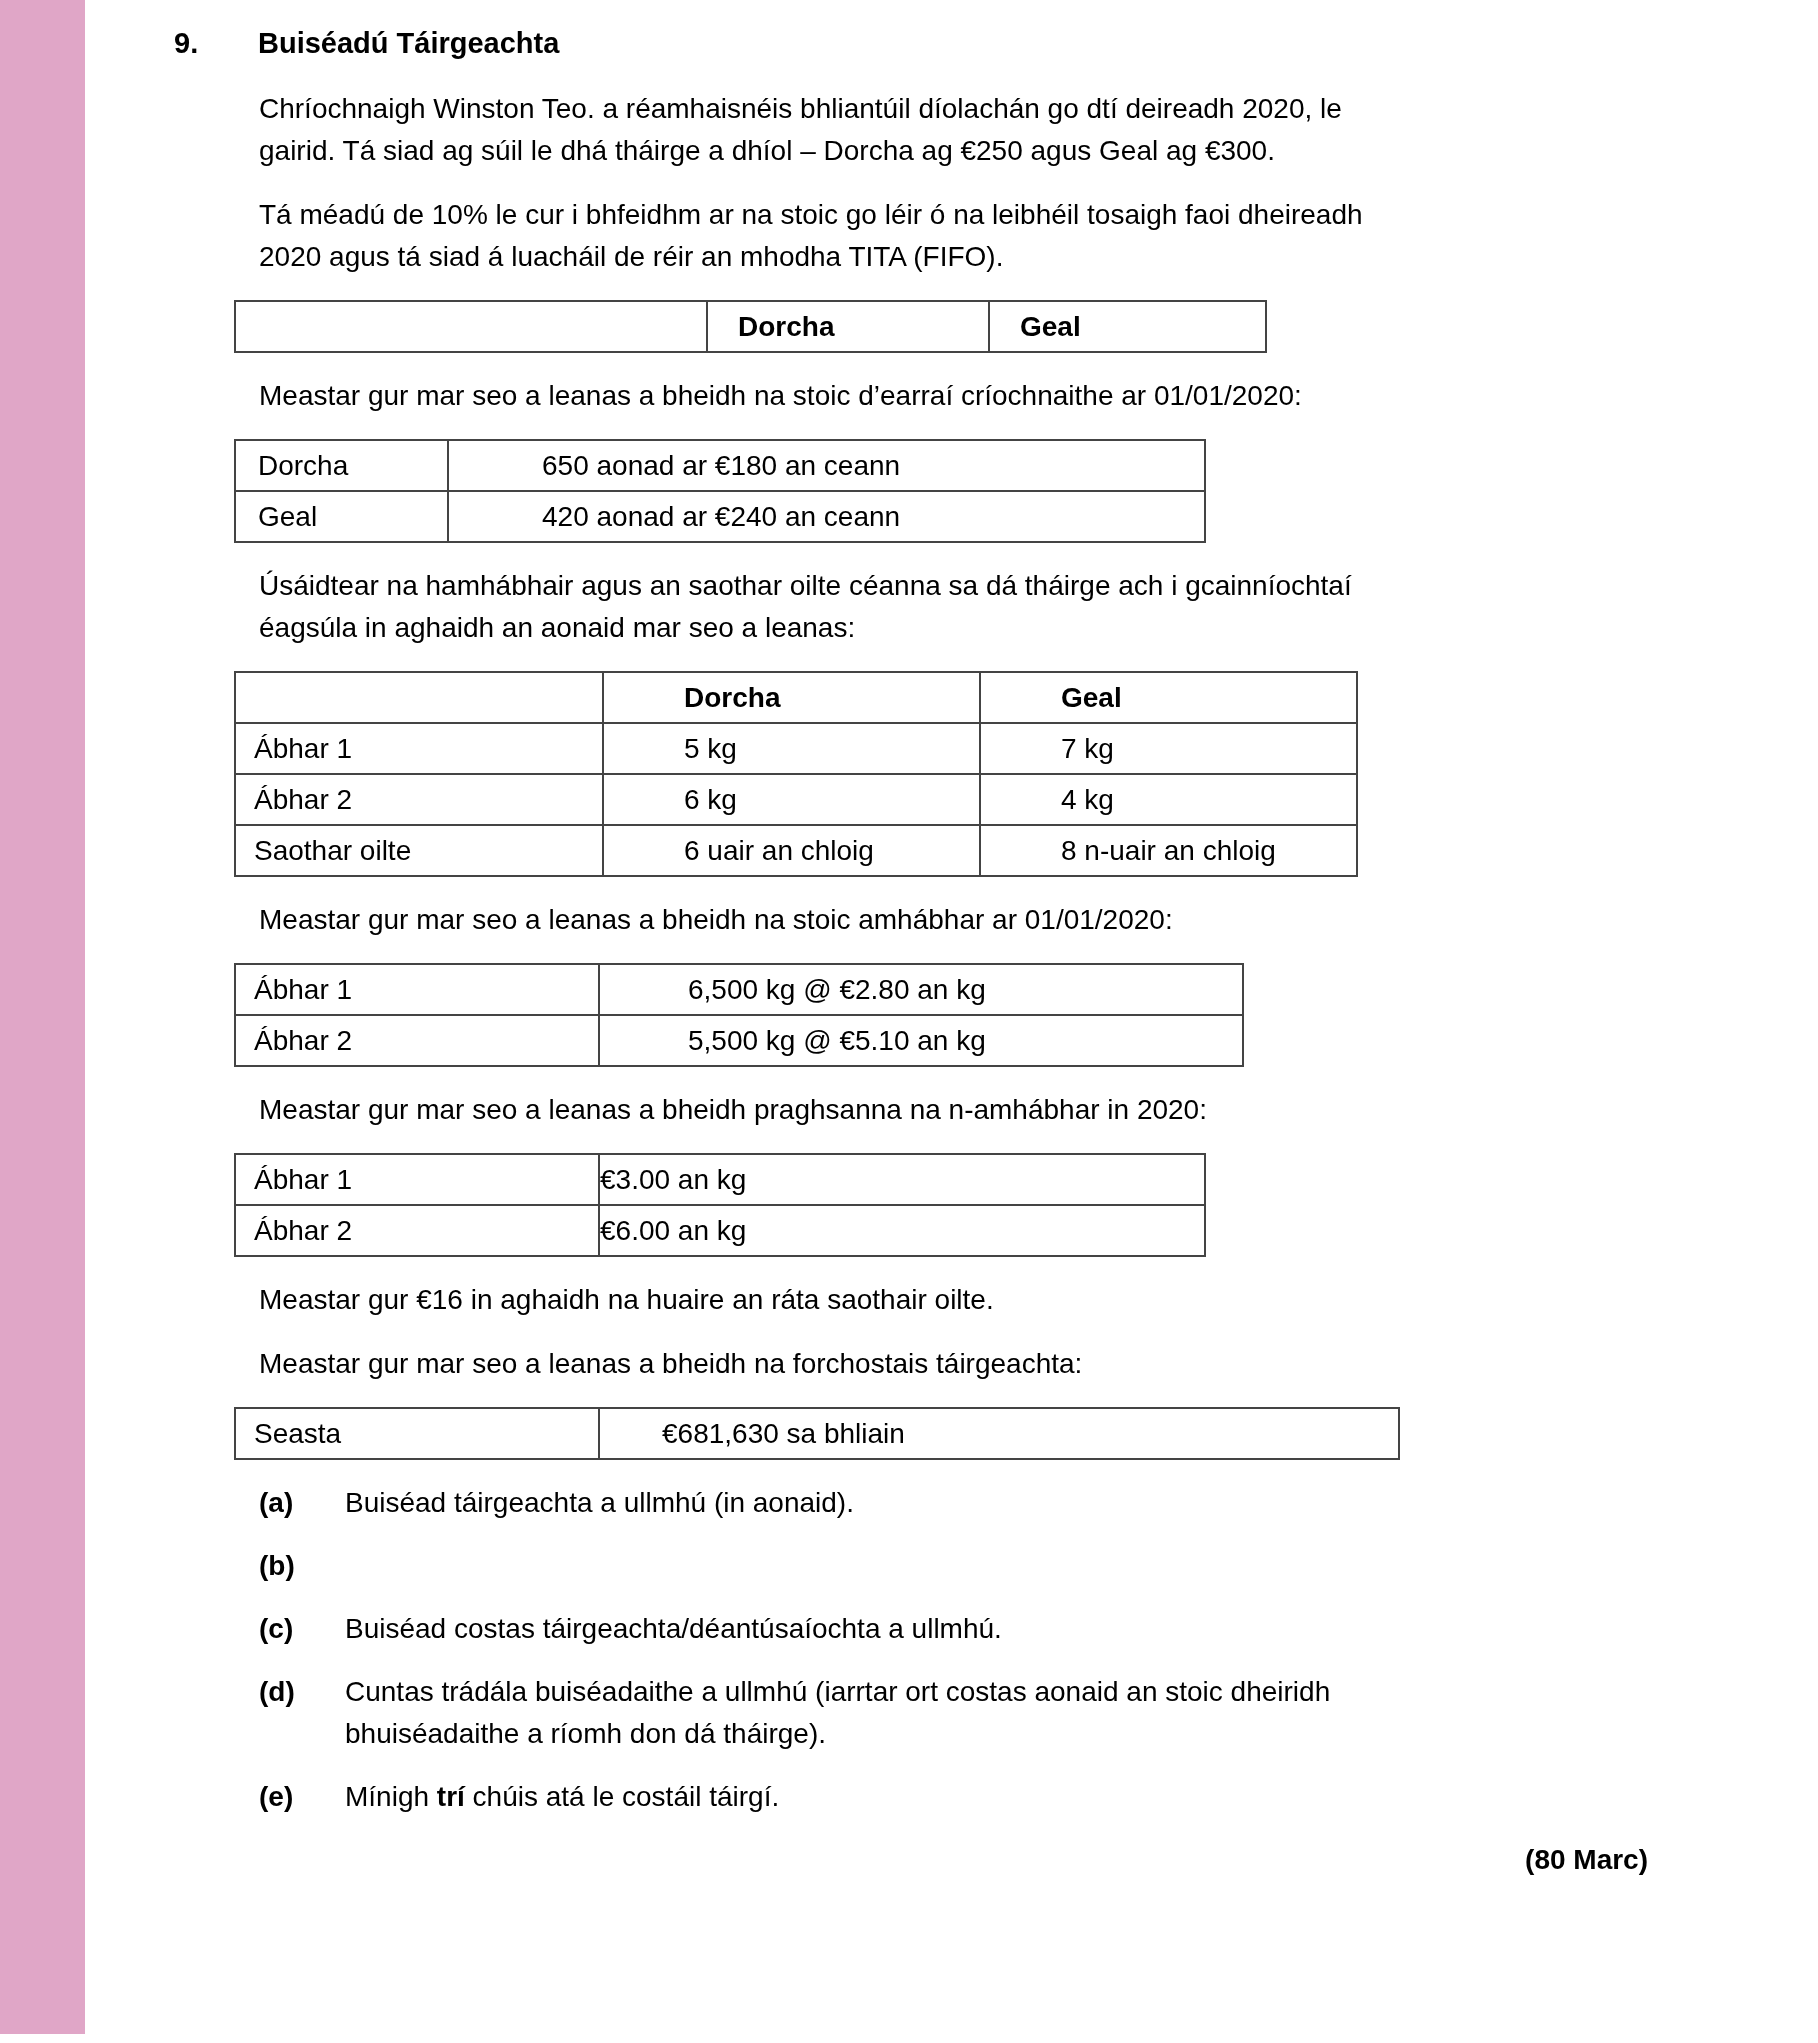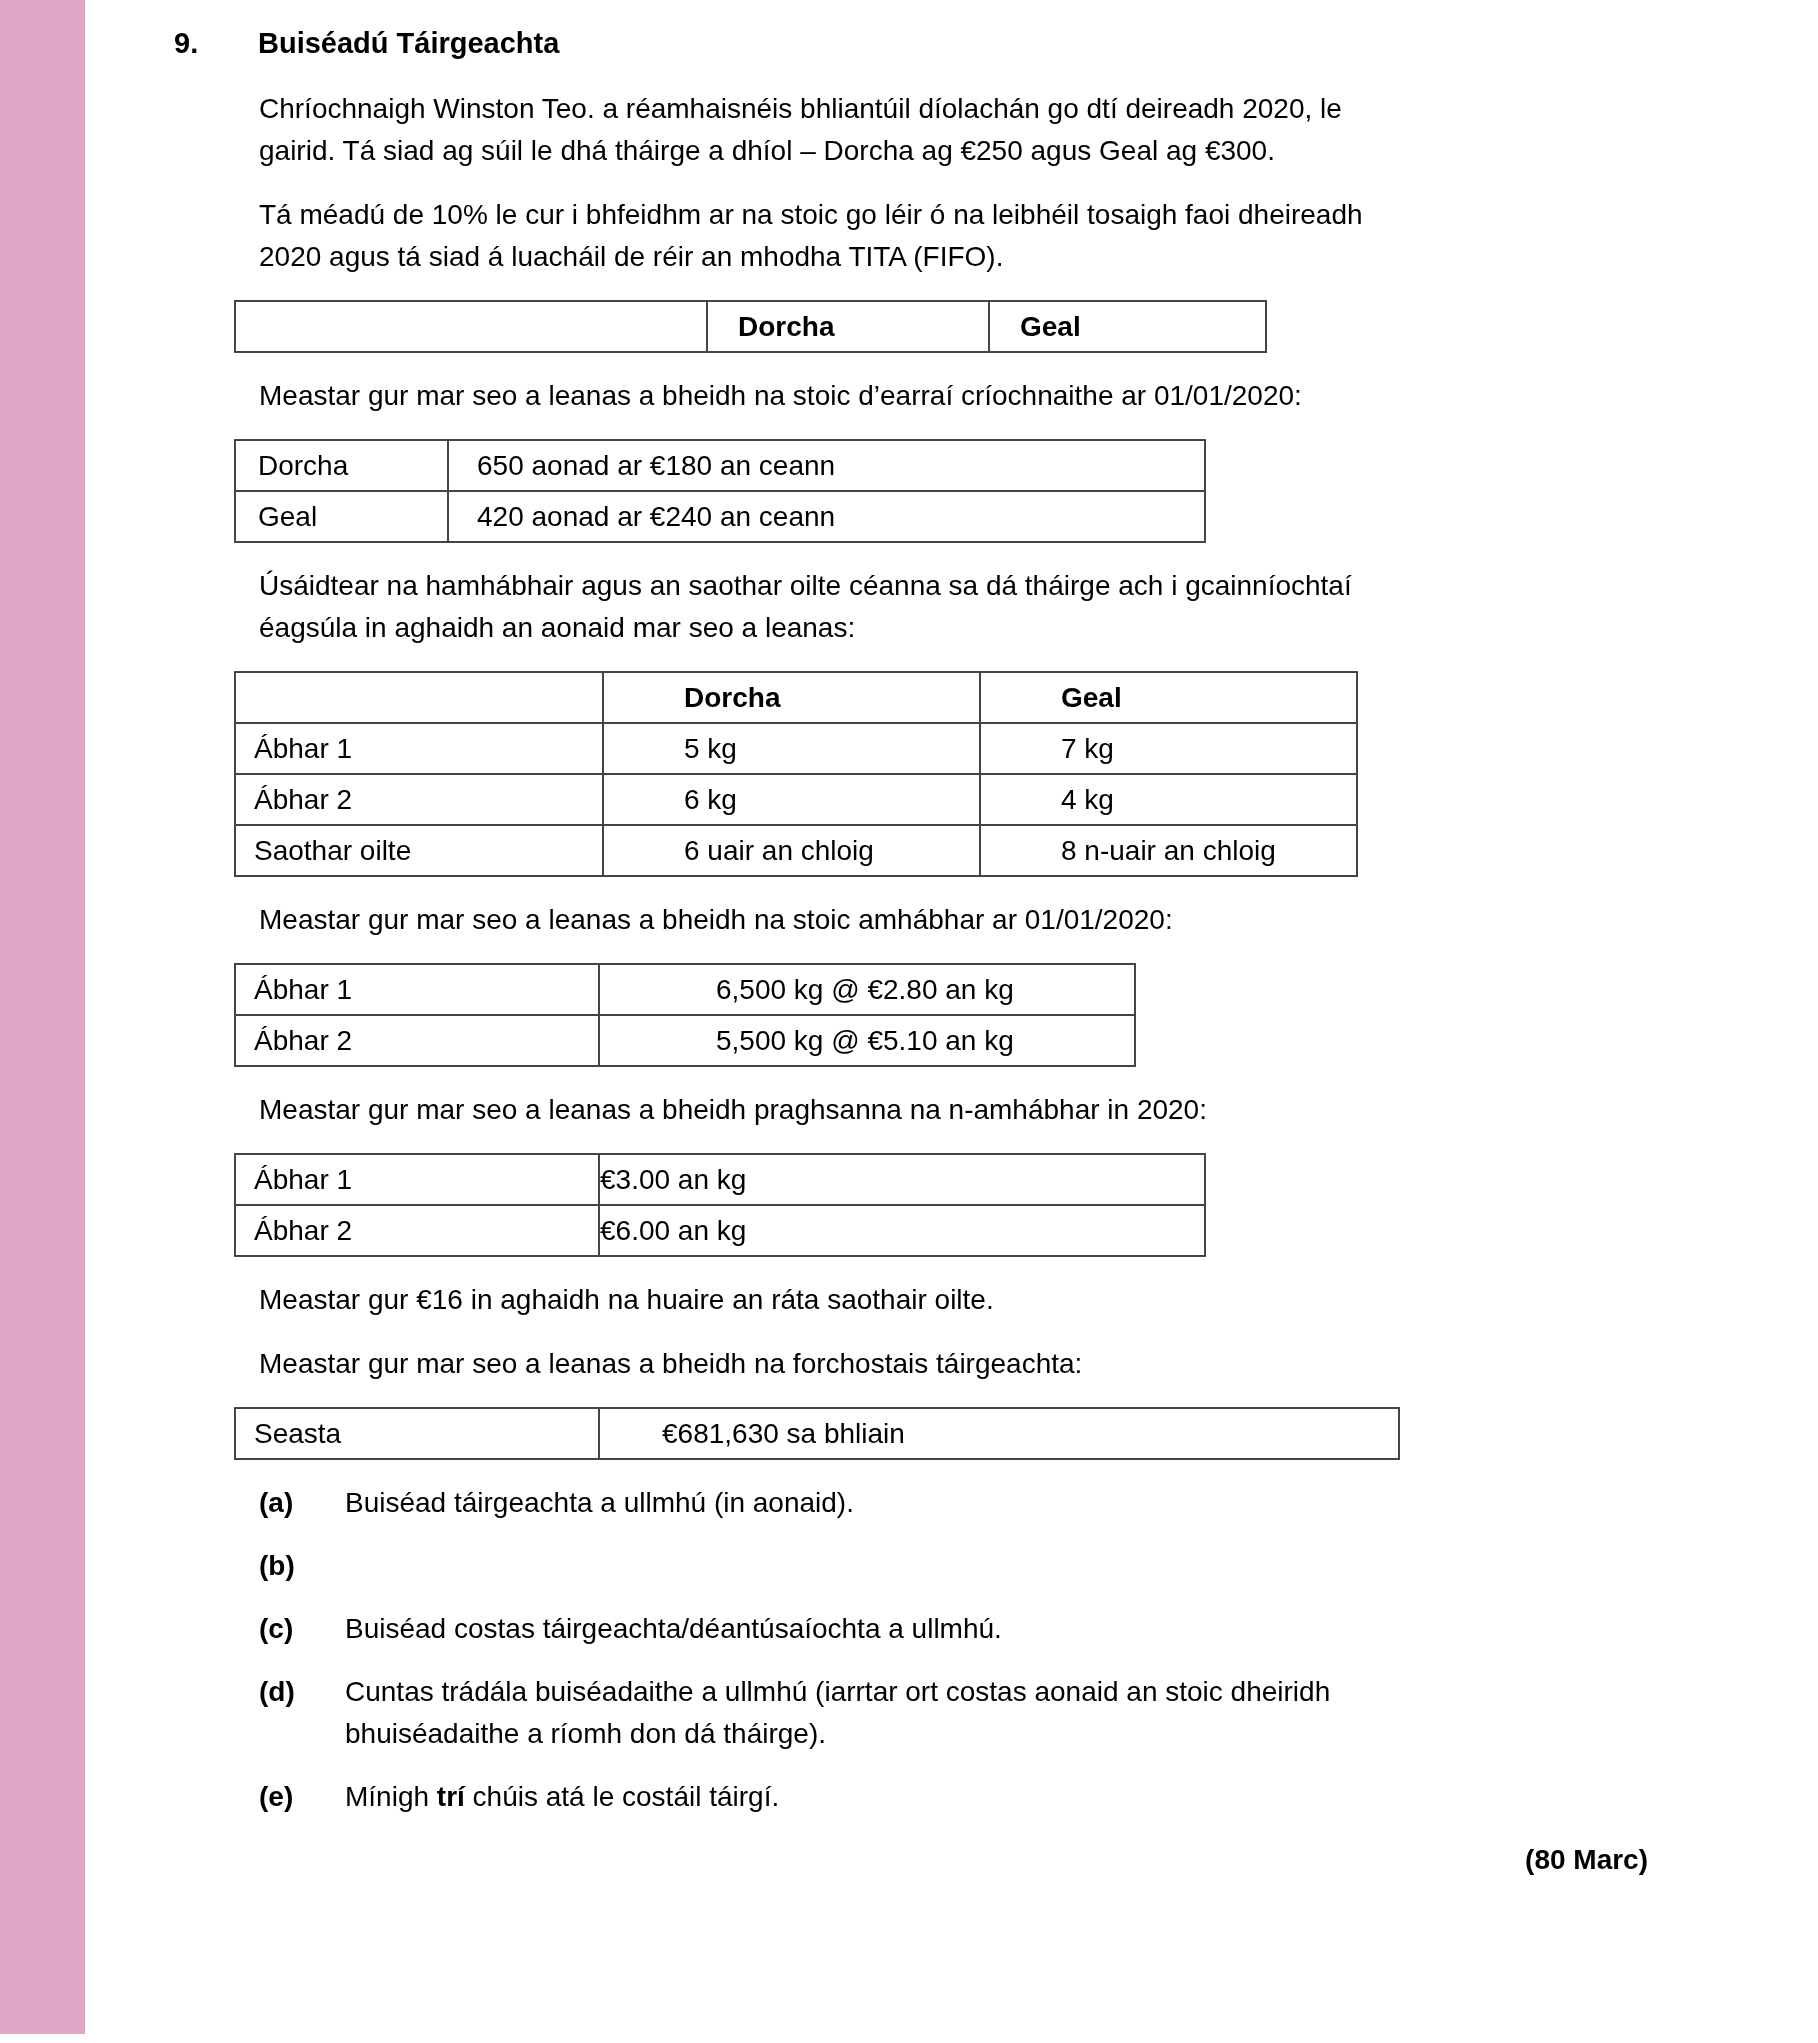--- a/index.html
+++ b/index.html
@@ -19,28 +19,28 @@
   table { border-collapse:collapse; margin:0 0 22px 60px; table-layout:fixed; }
   td { border:2px solid #444444; height:51px; vertical-align:middle; padding:0; overflow:hidden; }
   .b { font-weight:bold; }
 
   
   .t1 .c1 { width:472px; padding-left:16px; }
   .t1 .c2 { width:282px; padding-left:30px; }
   .t1 .c3 { width:277px; padding-left:30px; }
   
   .t2 .c1 { width:213px; padding-left:22px; }
-  .t2 .c2 { width:757px; padding-left:28px; }
+  .t2 .c2 { width:757px; padding-left:93px; }
   
   .t3 .c1 { width:368px; padding-left:18px; }
   .t3 .c2 { width:377px; padding-left:80px; }
   .t3 .c3 { width:377px; padding-left:80px; }
   
   .t4 .c1 { width:364px; padding-left:18px; }
-  .t4 .c2 { width:536px; padding-left:116px; }
+  .t4 .c2 { width:644px; padding-left:88px; }
   
   .t5 .c1 { width:364px; padding-left:18px; }
   .t5 .c2 { width:606px; text-align:left; }
   
   .t6 .c1 { width:364px; padding-left:18px; }
   .t6 .c2 { width:800px; padding-left:62px; }
 
   .tasks-heading { margin:4px 0 22px 85px; line-height:42px; }
   .task { display:flex; margin:0 0 21px 85px; line-height:42px; }
   .task .lbl { width:86px; font-weight:bold; flex:0 0 86px; }

